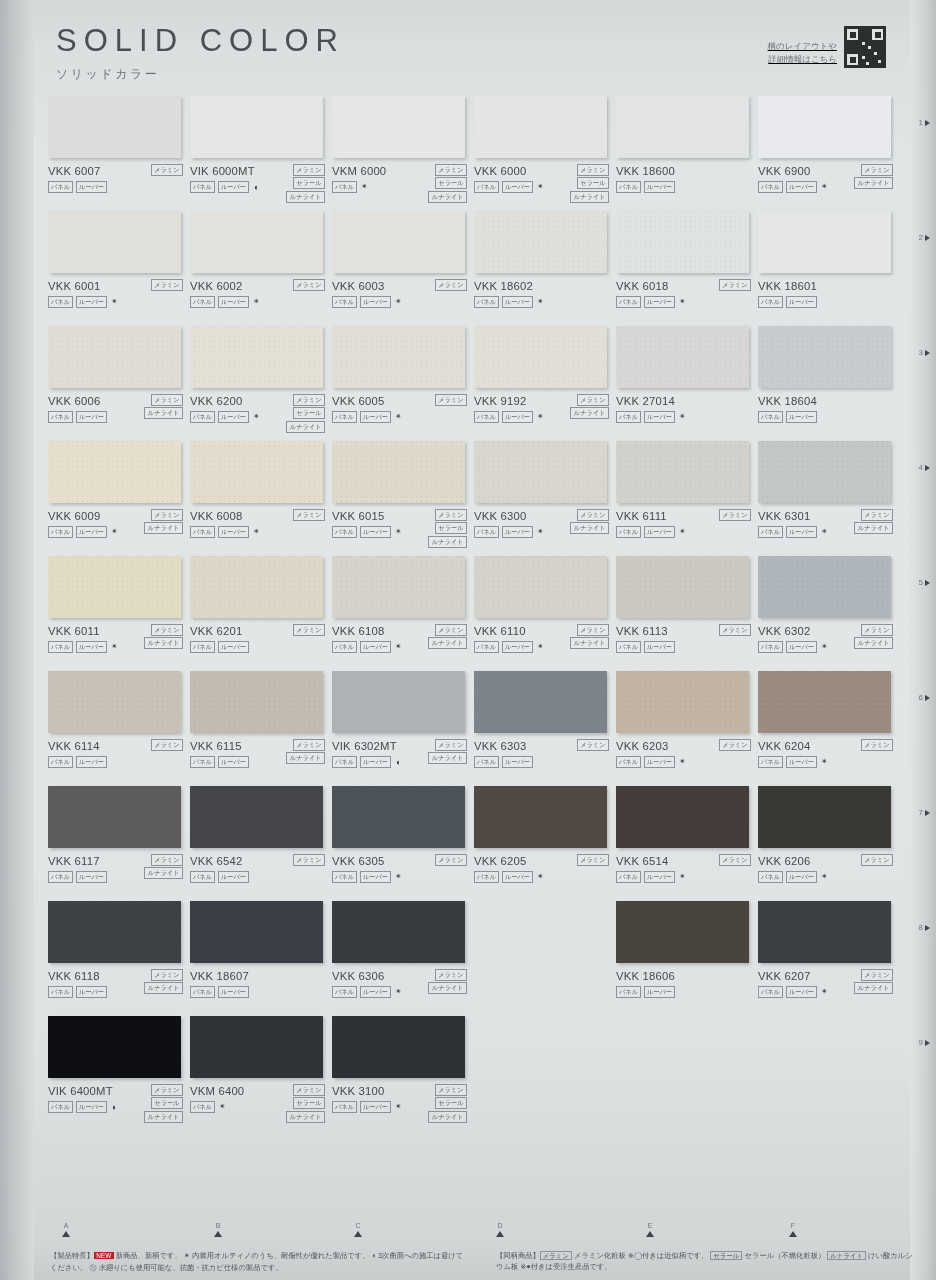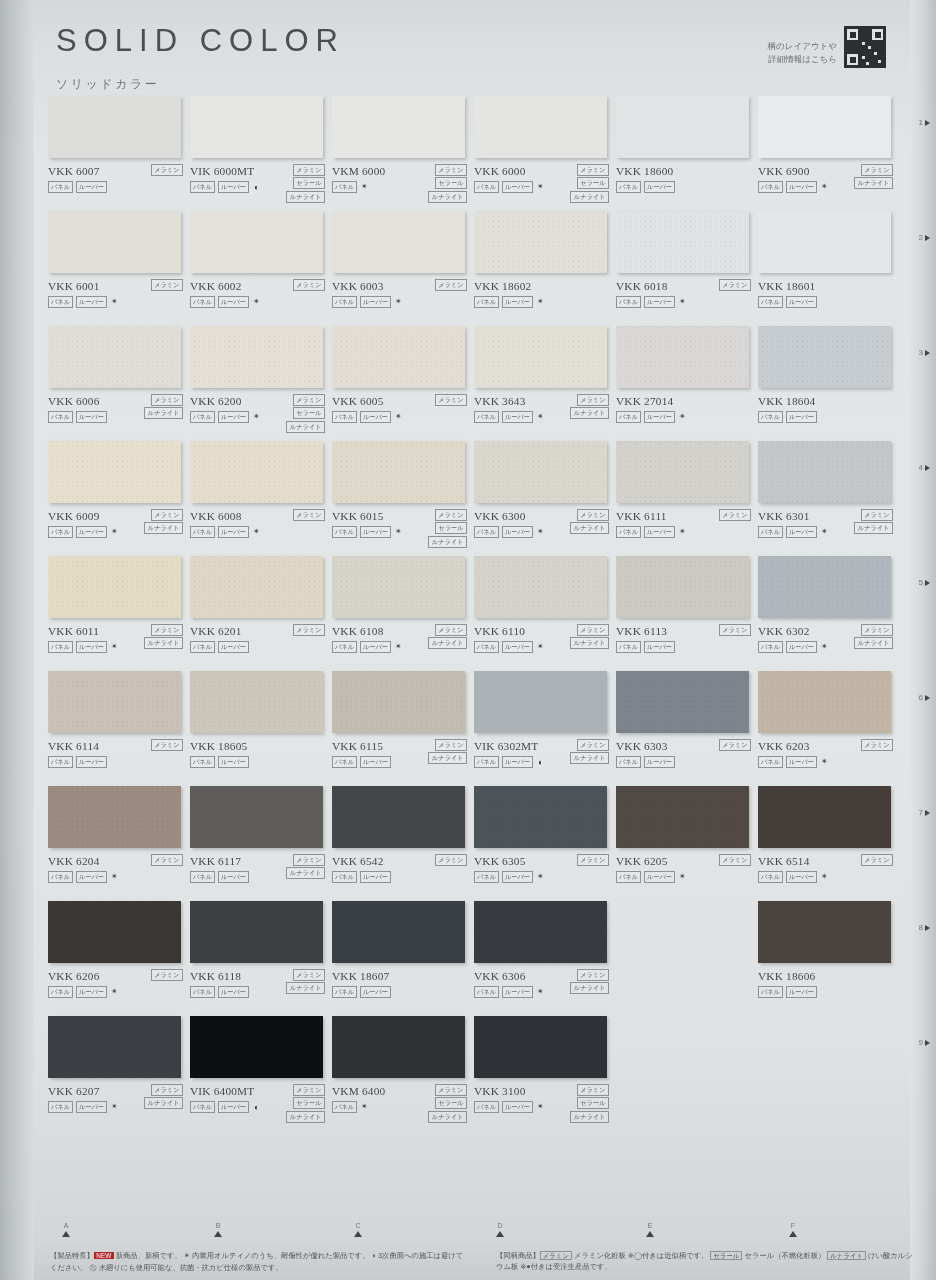--- a/index.html
+++ b/index.html
@@ -28,23 +28,23 @@
   }
   #sheet { position:absolute; inset:0; z-index:2; }
 
   
   .header { position:absolute; left:56px; top:24px; }
   .title {
     font-size: 31px; letter-spacing: 7px; color:#4a5052; font-weight:400;
     line-height:1.1;
   }
   .subtitle {
-    font-size: 12px; letter-spacing: 2.5px; color:#6b7173; margin-top:18px;
-  }
-  .qr-block { position:absolute; right:50px; top:26px; display:flex; align-items:flex-start; gap:7px;}
+    font-size: 12px; letter-spacing: 2.5px; color:#6b7173; margin-top:8px;
+  }
+  .qr-block { position:absolute; right:50px; top:26px; display:flex; align-items:flex-start; gap:7px;text-decoration:underline;}
   .qr-text { font-size:8.5px; color:#666c6e; line-height:1.5; text-align:right; padding-top:14px;}
   .qr-code { width:42px; height:42px; background:#2c2f30; position:relative; }
   .qr-code .q{ position:absolute; background:#dfe2e3; }
 
   
   .grid {
     position:absolute; left:48px; top:96px; width:852px;
     display:grid; grid-template-columns: repeat(6, 142px); row-gap:0px;
   }
   .cell { position:relative; height:115px; }
@@ -60,21 +60,20 @@
       radial-gradient(rgba(0,0,0,.14) 0.5px, transparent 0.6px);
     background-size: 4px 4px, 5px 5px;
     background-position: 0 0, 2px 3px;
     opacity:.55;
   }
   .swatch.plain::after{ opacity:0; }
   .meta { position:relative; margin-top:7px; width:137px; }
   .code {
     font-size:11.3px; color:#45494b; letter-spacing:.2px; line-height:1.1;
     white-space:nowrap;
-    font-family:Liberation Serif, serif;
   }
   .tagrow { margin-top:4px; display:flex; align-items:center; gap:3px; }
   .tag {
     font-size:6.2px; color:#53585a; border:.8px solid #8d9395;
     padding:1px 2px 0.5px; line-height:1.35; white-space:nowrap;
     background:rgba(255,255,255,.12);
   }
   .star { font-size:8px; color:#3c4042; line-height:1; margin-left:1px;}
   .curve { font-size:8.5px; color:#2f3335; line-height:1; margin-left:1px;}
   .rtags {
@@ -345,21 +344,21 @@
               <span class="star">✴</span>
             </div>
             <div class="rtags">
               <span class="rtag">メラミン</span>
             </div>
           </div>
         </div>
         <div class="cell">
           <div class="swatch" style="background: rgb(226, 223, 215);"></div>
           <div class="meta">
-            <div class="code">VKK 3643</div>
+            <div class="code">VKK 9192</div>
             <div class="tagrow">
               <span class="tag">パネル</span>
               <span class="tag">ルーバー</span>
               <span class="star">✴</span>
             </div>
             <div class="rtags">
               <span class="rtag">メラミン</span>
               <span class="rtag">ルナライト</span>
             </div>
           </div>
@@ -563,30 +562,20 @@
         <div class="cell">
           <div class="swatch" style="background: rgb(201, 193, 183);"></div>
           <div class="meta">
             <div class="code">VKK 6114</div>
             <div class="tagrow">
               <span class="tag">パネル</span>
               <span class="tag">ルーバー</span>
             </div>
             <div class="rtags">
               <span class="rtag">メラミン</span>
-            </div>
-          </div>
-        </div>
-        <div class="cell">
-          <div class="swatch" style="background: rgb(205, 199, 186);"></div>
-          <div class="meta">
-            <div class="code">VKK 18605</div>
-            <div class="tagrow">
-              <span class="tag">パネル</span>
-              <span class="tag">ルーバー</span>
             </div>
           </div>
         </div>
         <div class="cell">
           <div class="swatch" style="background: rgb(195, 188, 178);"></div>
           <div class="meta">
             <div class="code">VKK 6115</div>
             <div class="tagrow">
               <span class="tag">パネル</span>
               <span class="tag">ルーバー</span>

